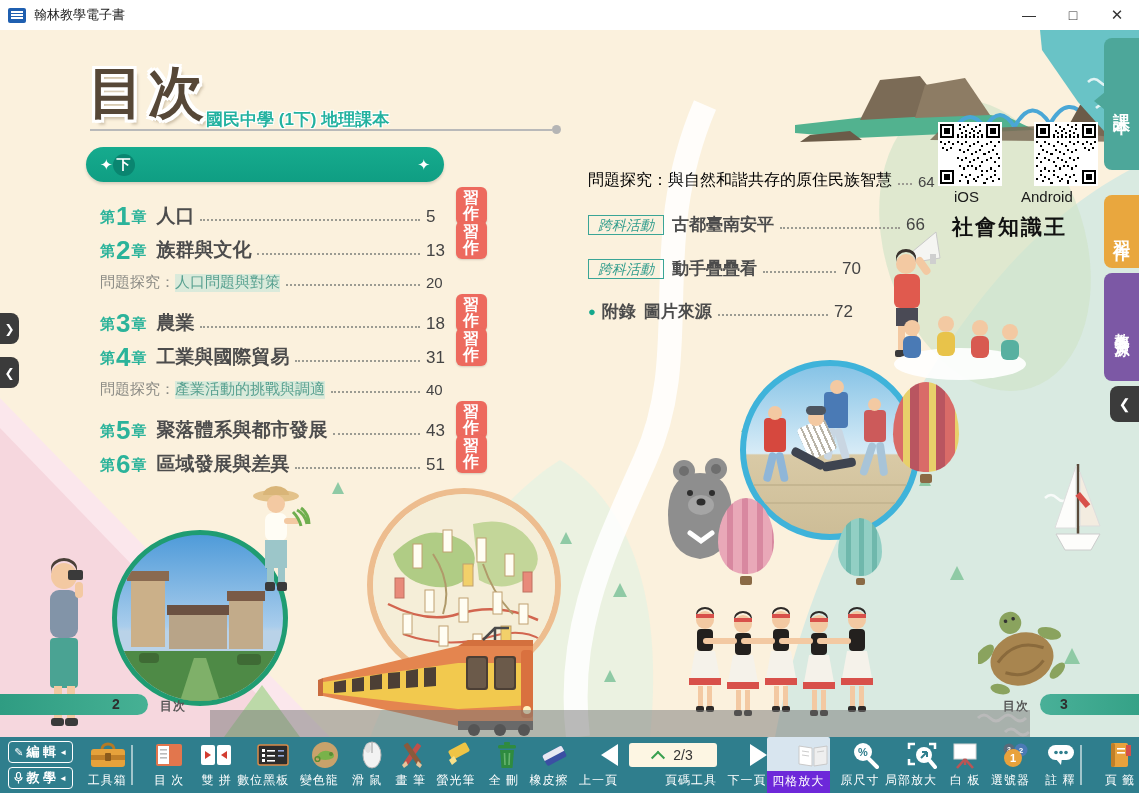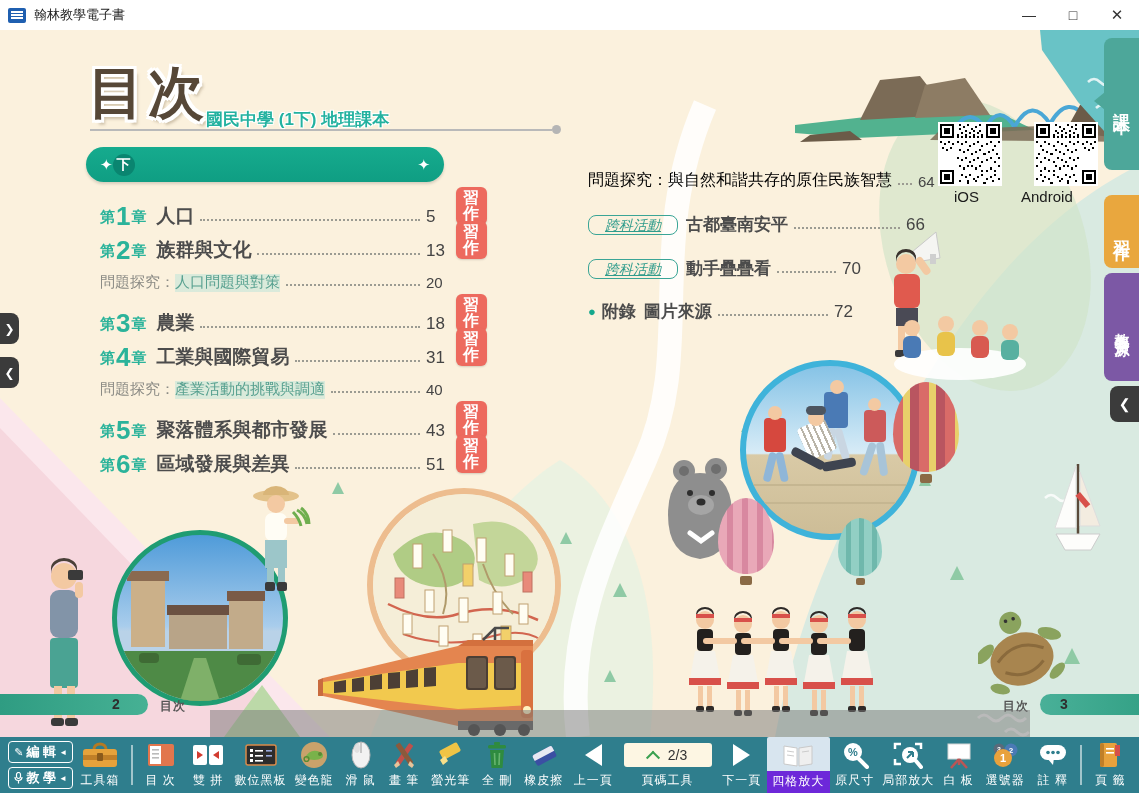--- a/index.html
+++ b/index.html
@@ -44,21 +44,21 @@
   .chn{font-size:26px;color:#2bb39a;font-weight:bold;line-height:.85;padding:0 1px;}
   .ct{font-size:19px;font-weight:bold;color:#4c4c4c;line-height:1;margin-left:10px;padding-bottom:2px;white-space:nowrap;}
   .leader{flex:1;border-bottom:2px dotted #9b9b92;margin:0 6px 6px 6px;}
   .pg{font-size:17px;color:#444;line-height:1;padding-bottom:2px;min-width:22px;text-align:left;}
   .badge{position:absolute;left:356px;bottom:2px;background:#ed6a5e;color:#fff;font-size:16px;font-weight:bold;padding:3px 7px;border-radius:6px;letter-spacing:1px;line-height:1;box-shadow:0 1px 2px rgba(0,0,0,.15);}
   .sub .slabel{font-size:15px;color:#8b8b85;line-height:1;padding-bottom:3px;white-space:nowrap;}
   .sub .stitle{font-size:15px;color:#57a08f;line-height:1;padding-bottom:3px;white-space:nowrap;background:linear-gradient(rgba(178,226,216,.45),rgba(178,226,216,.45));}
   .sub .pg{font-size:15px;}
   .gap8{margin-top:8px;}
   .rrow{display:flex;align-items:flex-end;margin-bottom:24px;}
-  .tagpill{border:1.5px solid #3aa596;color:#2f9c8c;font-size:14px;font-style:italic;border-radius:8px;padding:2px 16px;line-height:1;white-space:nowrap;text-decoration:underline;}
+  .tagpill{border:1.5px solid #3aa596;color:#2f9c8c;font-size:14px;font-style:italic;border-radius:0;padding:2px 9px;line-height:1;white-space:nowrap;}
   .rtitle{font-size:17px;font-weight:bold;color:#4c4c4c;line-height:1;margin-left:8px;padding-bottom:2px;white-space:nowrap;text-align:center;}
   .bullet{color:#14a88c;font-size:13px;line-height:1;padding-bottom:4px;}
 
   
   #qr-block{left:938px;top:92px;z-index:3;width:170px;}
   .qr{width:64px;height:64px;background:#fff;padding:2px;box-sizing:border-box;}
   #qr-row{display:flex;gap:32px;}
   #qr-labels{display:flex;gap:0;margin-top:2px;}
   #qr-labels span{font-size:15px;color:#1a1a1a;}
   #lbl-ios{margin-left:16px;}
@@ -99,21 +99,21 @@
   #photo-left .path{position:absolute;left:38%;bottom:0;width:24%;height:26%;background:#7fb069;clip-path:polygon(35% 0,65% 0,100% 100%,0 100%);}
   #photo-right{left:740px;top:330px;width:168px;height:168px;border:6px solid #3fb3da;background:linear-gradient(#86c3e6 0%,#d8ecf7 52%,#d9caa6 53%,#cdbd97 100%);}
   .person-blob{position:absolute;border-radius:4px;}
   #map-circle{left:367px;top:458px;width:182px;height:182px;border:6px solid #edbd8f;background:#f5eed8;}
   .hot-balloon{position:absolute;z-index:2;}
   .balloon-body{border-radius:50% 50% 46% 46%/ 58% 58% 42% 42%;}
   .balloon-basket{width:12px;height:9px;background:#8a6a45;margin:2px auto 0;border-radius:2px;}
 
   
   #toolbar{position:absolute;left:0;top:737px;width:1139px;height:56px;background:#2f7e8d;display:flex;align-items:stretch;z-index:60;padding:0 4px;box-sizing:border-box;}
-  .titem{display:flex;flex-direction:column;align-items:center;justify-content:flex-end;padding-bottom:4px;position:relative;}
+  .titem{display:flex;flex-direction:column;align-items:flex-end;justify-content:flex-end;padding-bottom:4px;position:relative;}
   .titem .ticon{height:32px;display:flex;align-items:center;justify-content:center;}
   .tlabel{font-size:12px;color:#fff;white-space:nowrap;letter-spacing:1px;margin-top:1px;}
   .tsep{width:0;border-left:1px solid rgba(255,255,255,.55);border-right:1px solid rgba(255,255,255,.55);margin:8px 4px;}
   #edit-stack{display:flex;flex-direction:column;justify-content:center;gap:4px;width:70px;padding:4px 0 4px 4px;box-sizing:border-box;}
   .pillbtn{border:1.5px solid #fff;border-radius:4px;height:20px;display:flex;align-items:center;justify-content:center;gap:3px;color:#fff;font-size:13px;font-weight:bold;background:transparent;}
   .pillbtn .arrow{font-size:8px;}
   .tri-left{width:0;height:0;border-top:11px solid transparent;border-bottom:11px solid transparent;border-right:17px solid #fff;}
   .tri-right{width:0;height:0;border-top:11px solid transparent;border-bottom:11px solid transparent;border-left:17px solid #fff;}
   #page-tool-box{width:88px;height:24px;background:#fdf6e3;border-radius:3px;display:flex;align-items:center;justify-content:center;gap:10px;}
   #page-tool-box .caret{width:8px;height:8px;border-left:2.5px solid #3aa050;border-top:2.5px solid #3aa050;transform:rotate(45deg) translate(2px,2px);}
@@ -312,20 +312,21 @@
             <rect x="1" y="23" width="5" height="5" fill="#fff"></rect>
             <rect x="2" y="24" width="3" height="3"></rect>
           <path d="M9 0h1v1h-1zM13 0h1v1h-1zM19 0h1v1h-1zM11 1h1v1h-1zM17 1h1v1h-1zM9 2h1v1h-1zM15 2h1v1h-1zM12 3h1v1h-1zM16 3h1v1h-1zM19 3h1v1h-1zM10 4h1v1h-1zM14 4h1v1h-1zM18 4h1v1h-1zM8 5h1v1h-1zM12 5h1v1h-1zM16 5h1v1h-1zM20 5h1v1h-1zM8 6h1v1h-1zM10 6h1v1h-1zM12 6h1v1h-1zM14 6h1v1h-1zM16 6h1v1h-1zM18 6h1v1h-1zM20 6h1v1h-1zM0 8h1v1h-1zM4 8h1v1h-1zM8 8h1v1h-1zM12 8h1v1h-1zM18 8h1v1h-1zM24 8h1v1h-1zM28 8h1v1h-1zM2 9h1v1h-1zM6 9h1v1h-1zM10 9h1v1h-1zM16 9h1v1h-1zM22 9h1v1h-1zM14 10h1v1h-1zM20 10h1v1h-1zM26 10h1v1h-1zM1 11h1v1h-1zM5 11h1v1h-1zM3 12h1v1h-1zM9 12h1v1h-1zM13 12h1v1h-1zM19 12h1v1h-1zM25 12h1v1h-1zM11 13h1v1h-1zM17 13h1v1h-1zM23 13h1v1h-1zM15 14h1v1h-1zM21 14h1v1h-1zM27 14h1v1h-1zM8 16h1v1h-1zM12 16h1v1h-1zM18 16h1v1h-1zM24 16h1v1h-1zM28 16h1v1h-1zM10 17h1v1h-1zM16 17h1v1h-1zM22 17h1v1h-1zM14 18h1v1h-1zM20 18h1v1h-1zM26 18h1v1h-1zM9 20h1v1h-1zM13 20h1v1h-1zM15 20h1v1h-1zM19 20h1v1h-1zM28 20h1v1h-1zM11 21h1v1h-1zM17 21h1v1h-1zM24 21h1v1h-1zM20 22h1v1h-1zM22 22h1v1h-1zM26 22h1v1h-1zM10 24h1v1h-1zM14 24h1v1h-1zM20 24h1v1h-1zM26 24h1v1h-1zM12 25h1v1h-1zM18 25h1v1h-1zM24 25h1v1h-1zM16 26h1v1h-1zM22 26h1v1h-1zM28 26h1v1h-1zM9 27h1v1h-1zM13 27h1v1h-1zM17 27h1v1h-1zM25 27h1v1h-1zM13 28h1v1h-1zM21 28h1v1h-1z"></path>
         </g>
       </svg>
     </div>
     <div id="qr-labels">
       <span id="lbl-ios">iOS</span>
       <span id="lbl-android">Android</span>
     </div>
+    <div id="qr-app">社會知識王</div>
   </div>
 
   <div class="circle-photo" id="photo-left">
     <div class="bldg" style="left:14px;top:42px;width:34px;height:70px;background:#cbb089;"></div>
     <div class="bldg" style="left:10px;top:36px;width:42px;height:10px;background:#8a6a50;"></div>
     <div class="bldg" style="left:52px;top:78px;width:58px;height:36px;background:#b8a488;"></div>
     <div class="bldg" style="left:50px;top:70px;width:62px;height:10px;background:#6b5142;"></div>
     <div class="bldg" style="left:112px;top:64px;width:34px;height:50px;background:#c2ab8a;"></div>
     <div class="bldg" style="left:110px;top:56px;width:38px;height:10px;background:#7a5a46;"></div>
     <div class="lawn"></div>

